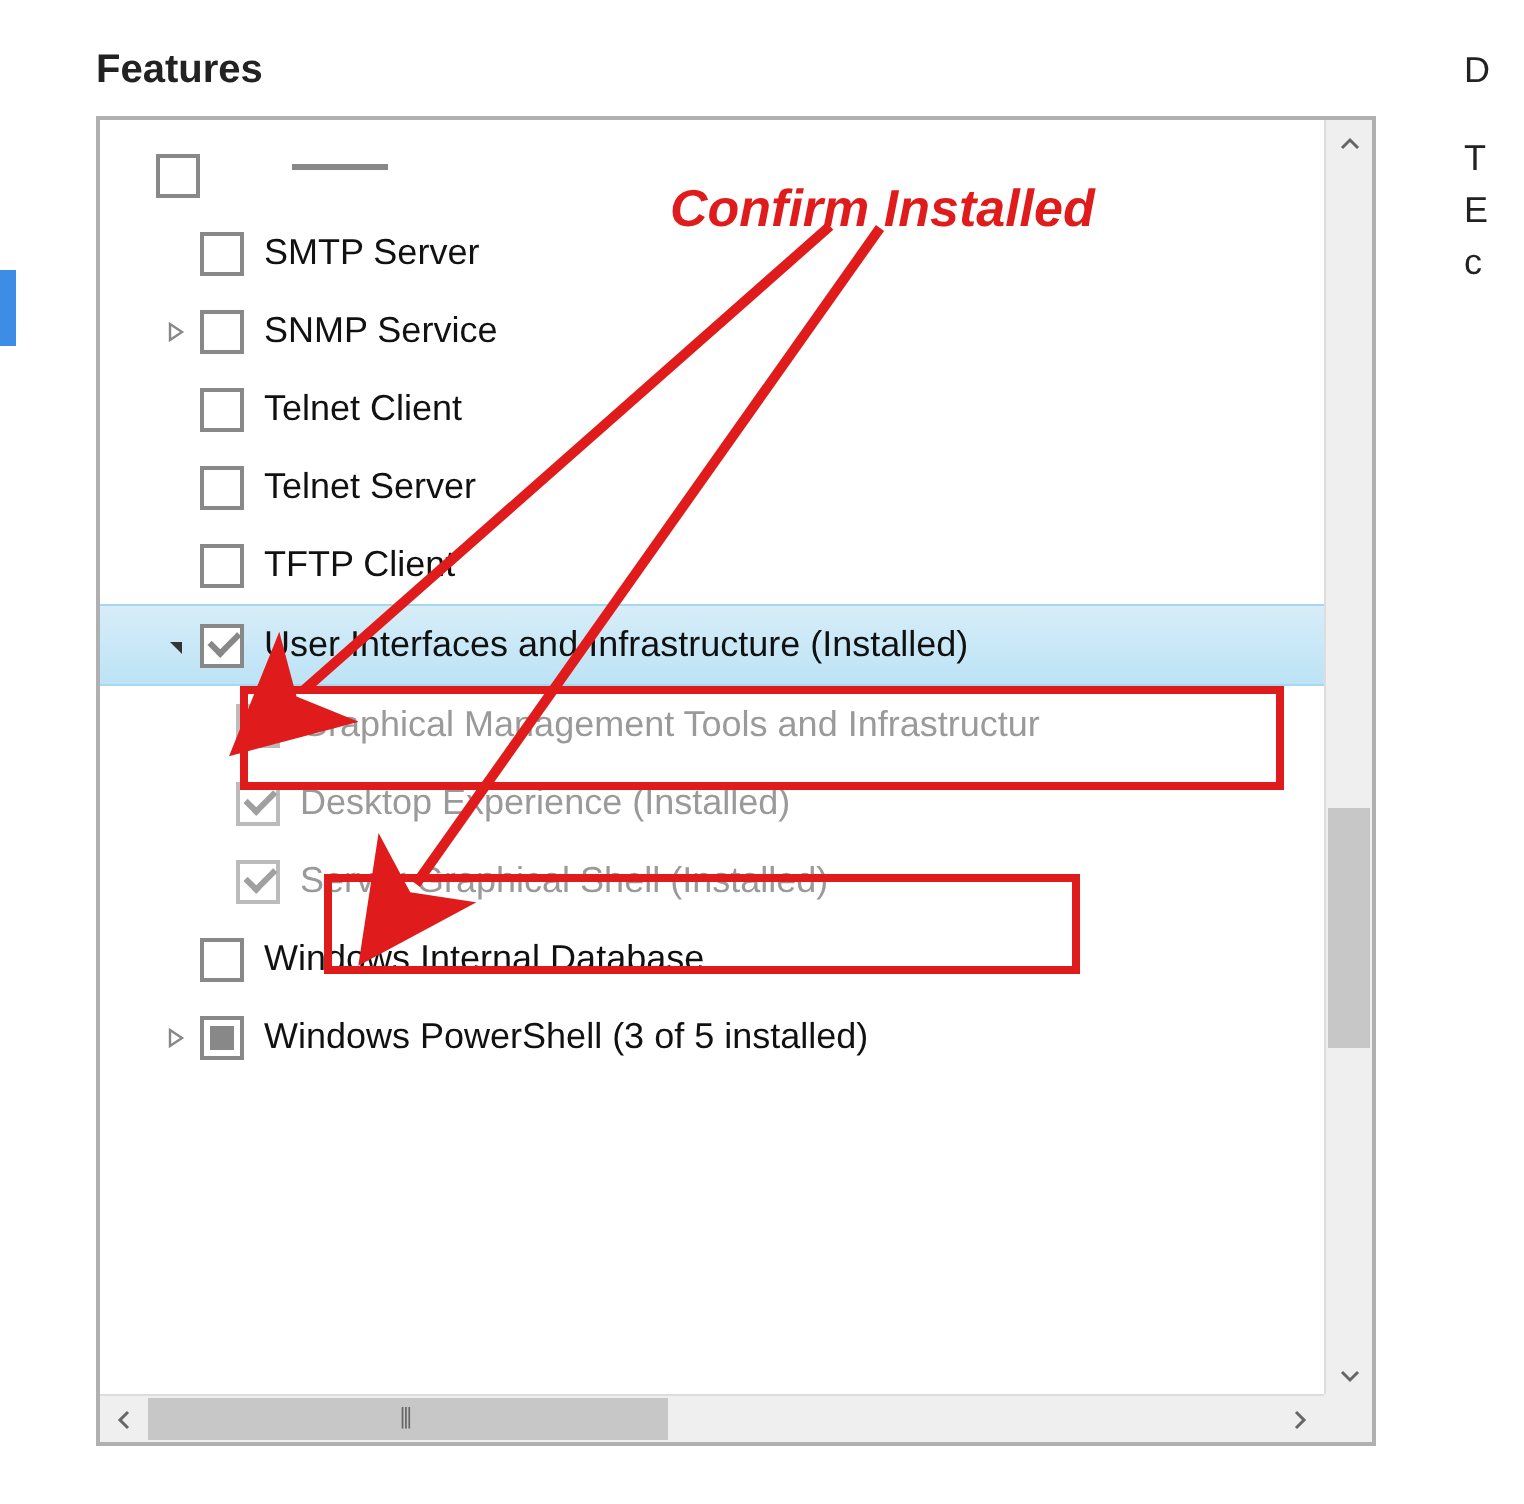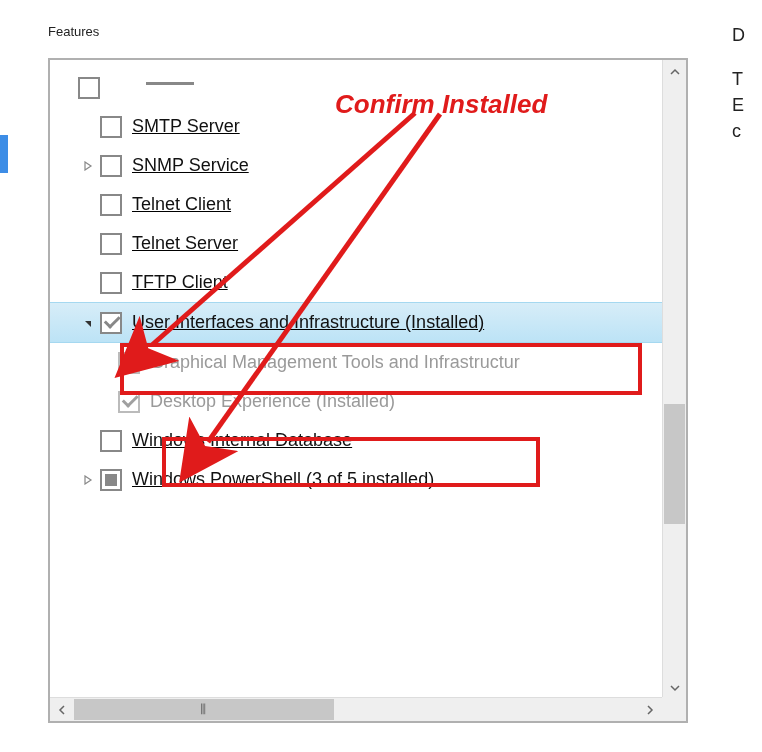--- a/index.html
+++ b/index.html
@@ -9,23 +9,23 @@
       background: #fff;
       width: 762px;
       height: 752px;
       position: relative;
       overflow: hidden;
     }
     .section-header {
       position: absolute;
       top: 24px;
       left: 48px;
-      font-size: 13px;
+      font-size: 20px;
       color: #222;
-      font-weight: 400;
+      font-weight: 700;
     }
     .right-text {
       position: absolute;
       top: 22px;
       right: 12px;
       width: 18px;
       color: #222;
       font-size: 18px;
       line-height: 26px;
     }
@@ -60,21 +60,21 @@
       height: 39px;
       padding-left: 8px;
       position: relative;
     }
     .tree-item.selected {
       background: linear-gradient(#d7edf8, #bce3f6);
       border-top: 1px solid #a5d8f0;
       border-bottom: 1px solid #a5d8f0;
       height: 41px;
     }
-    .indent-1 { padding-left: 28px; text-decoration: underline; }
+    .indent-1 { padding-left: 28px; }
     .indent-2 { padding-left: 68px; }
     .expander {
       width: 20px;
       height: 20px;
       display: inline-flex;
       align-items: center;
       justify-content: center;
       color: #888;
       font-size: 12px;
       margin-right: 2px;
@@ -304,20 +304,24 @@
           <span class="checkbox checked"></span>
           <span class="item-label">User Interfaces and Infrastructure (Installed)</span>
         </div>
         <div class="tree-item indent-2">
           <span class="checkbox checked disabled"></span>
           <span class="item-label disabled">Graphical Management Tools and Infrastructur</span>
         </div>
         <div class="tree-item indent-2">
           <span class="checkbox checked disabled"></span>
           <span class="item-label disabled">Desktop Experience (Installed)</span>
+        </div>
+        <div class="tree-item indent-2">
+          <span class="checkbox checked disabled"></span>
+          <span class="item-label disabled">Server Graphical Shell (Installed)</span>
         </div>
         <div class="tree-item indent-1">
           <span class="expander spacer"></span>
           <span class="checkbox"></span>
           <span class="item-label">Windows Internal Database</span>
         </div>
         <div class="tree-item indent-1">
           <span class="expander">
             <svg width="10" height="10" viewBox="0 0 10 10">
               <path d="M2 1 L8 5 L2 9 Z" fill="none" stroke="#888" stroke-width="1.2"></path>

